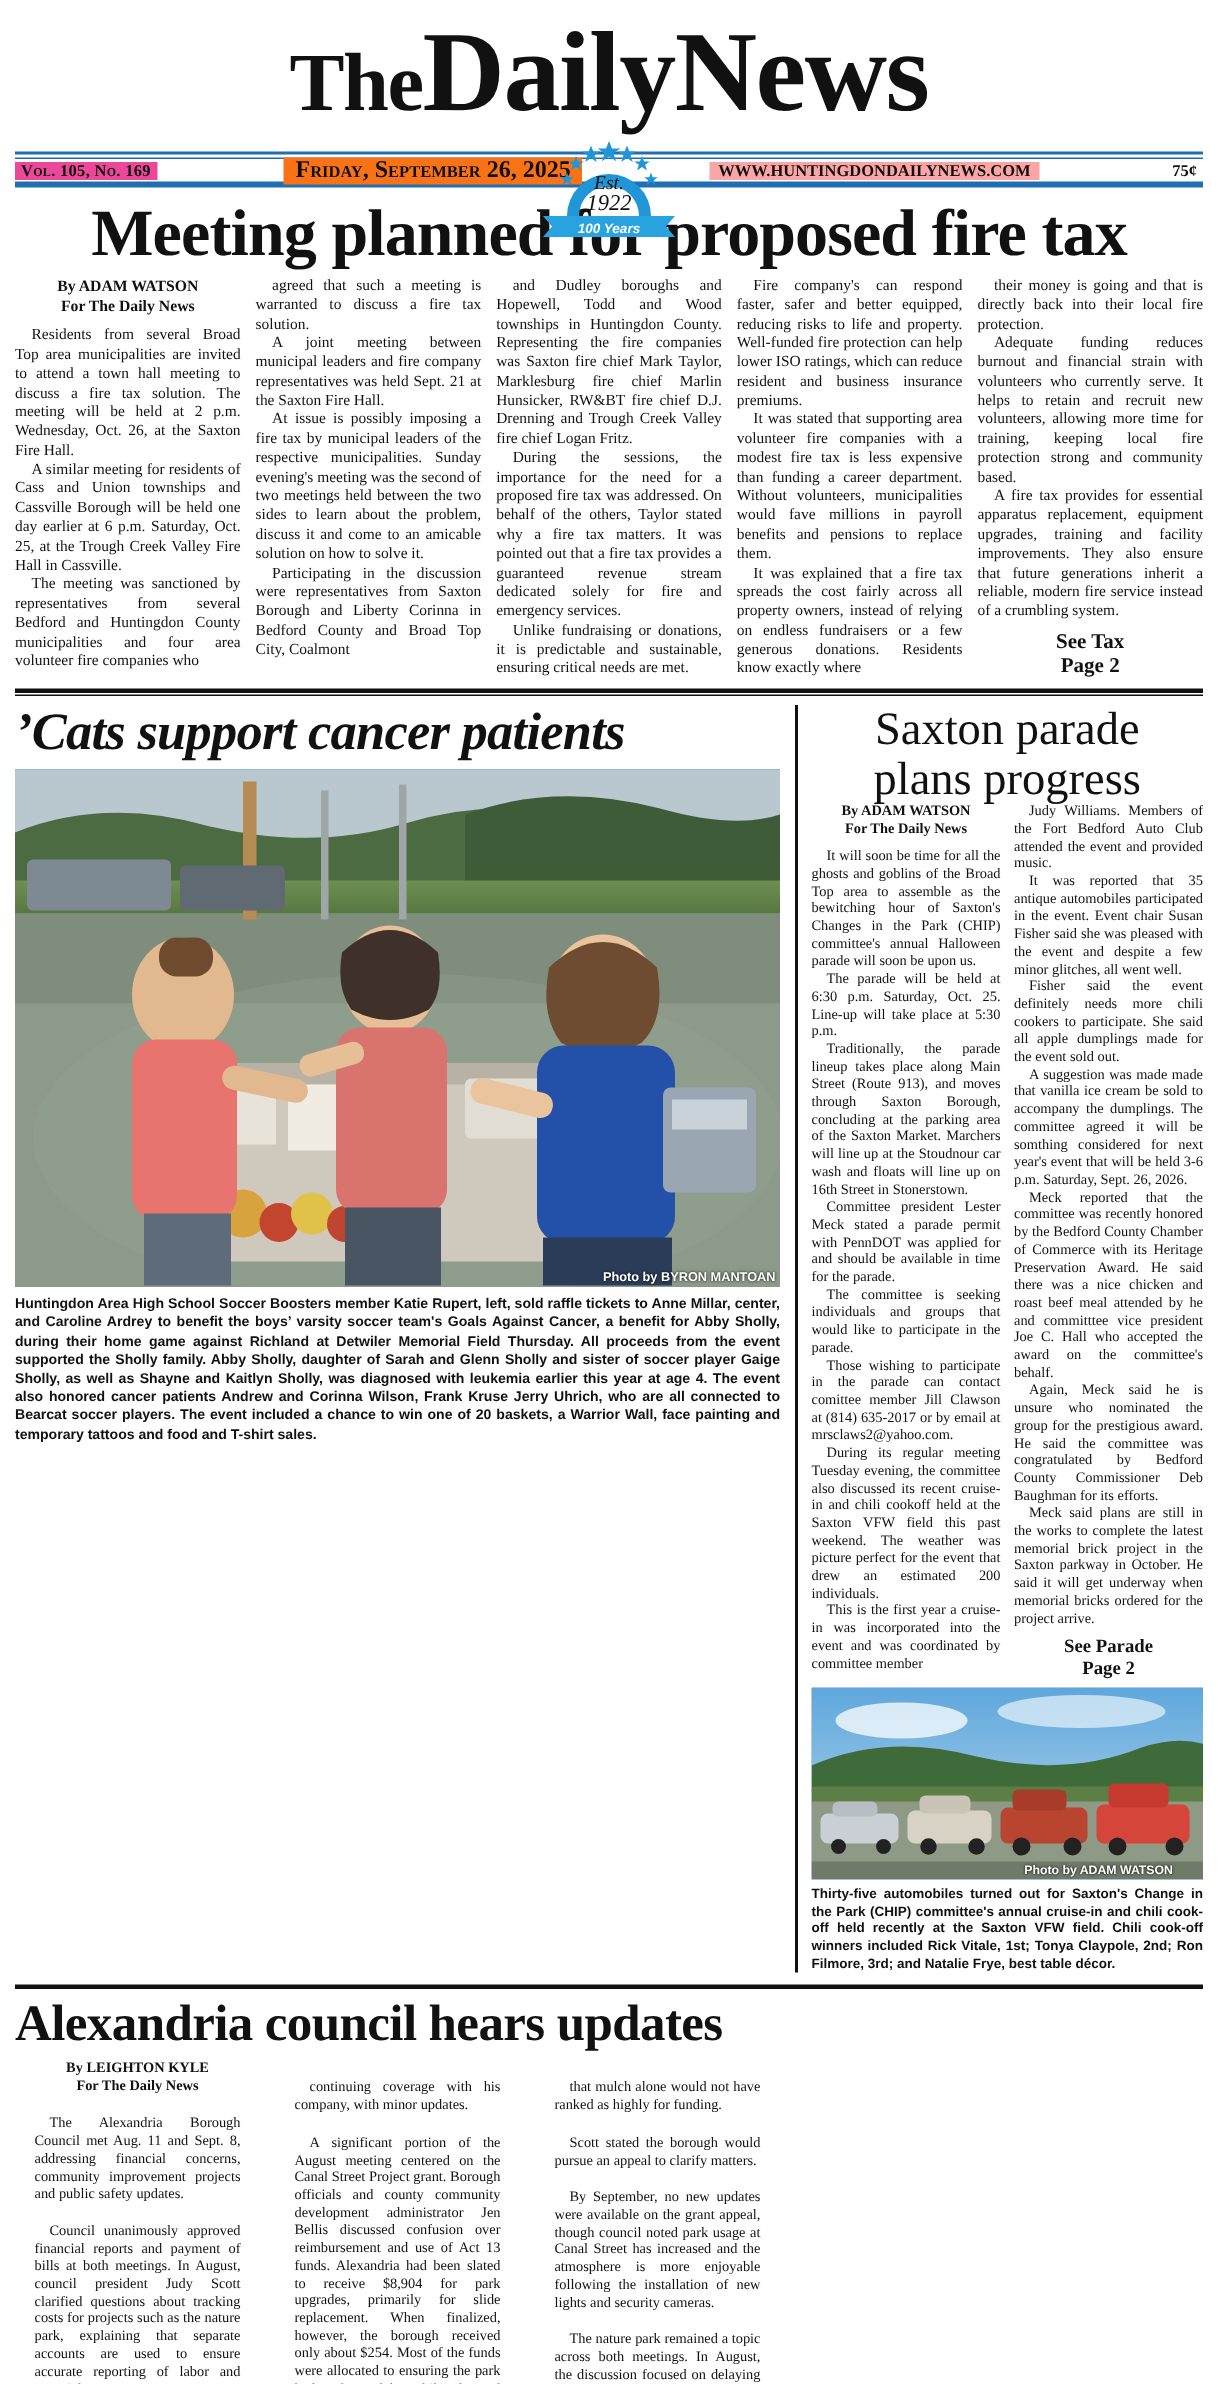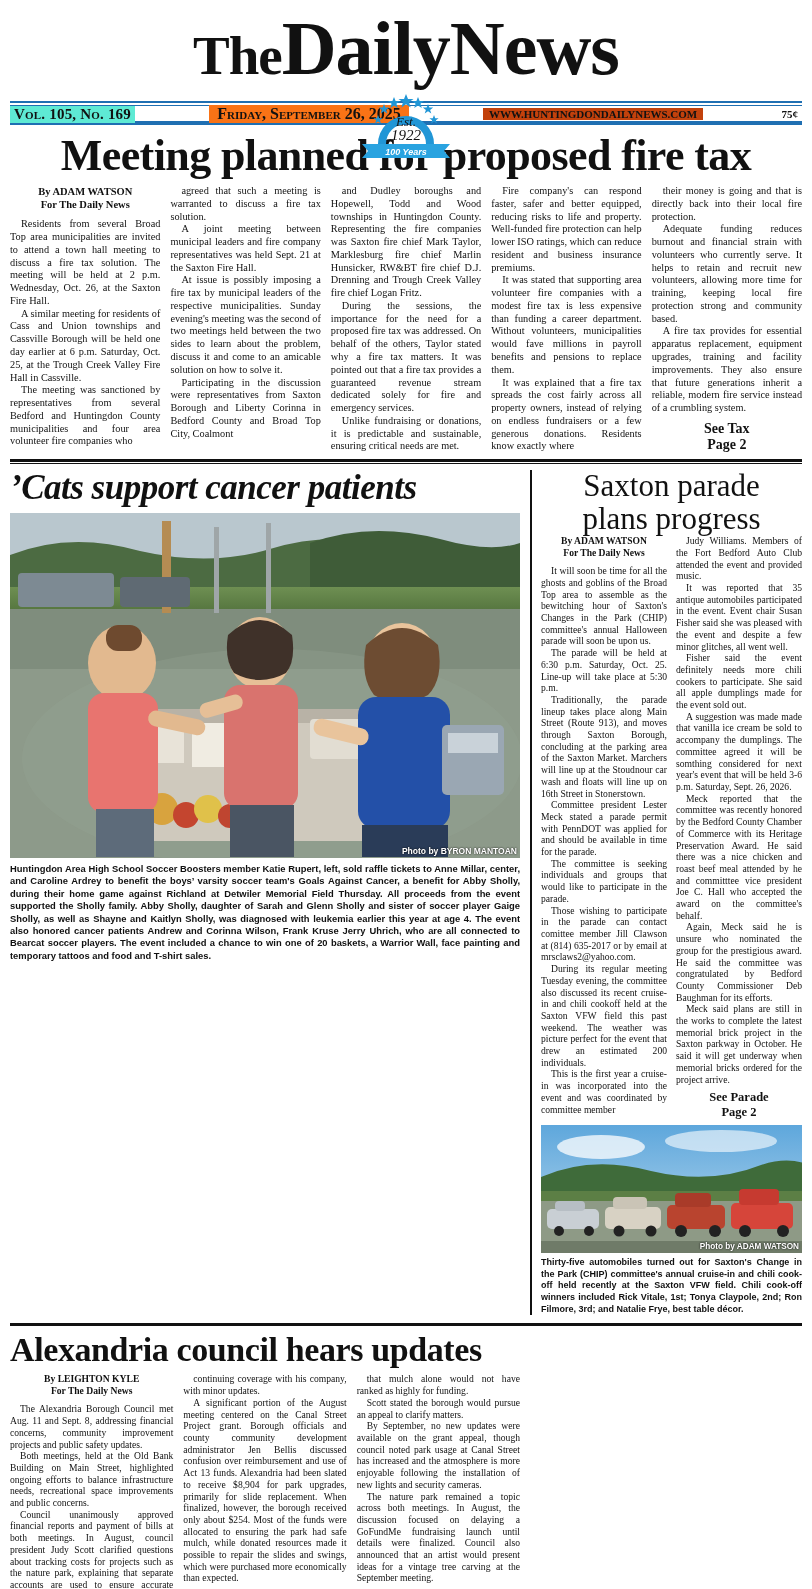--- a/index.html
+++ b/index.html
@@ -34,23 +34,23 @@
   .datebar-wrap { position: relative; margin-top: 12px; height: 34px; }
   .datebar-rules { position: absolute; left: 10px; right: 10px; top: 5px; }
   .rule-a { height: 2px; background: #1f6fb2; }
   .rule-b { height: 1px; background: #1f6fb2; margin-top: 2px; }
   .rule-c { height: 4px; background: #1f6fb2; margin-top: 15px; }
   .datebar {
     position: absolute; left: 10px; right: 10px; top: 9px;
     display: flex; align-items: center; justify-content: space-between;
     font-family: "Liberation Serif", serif; font-weight: bold;
   }
-  .datebar .vol { font-size: 15px; letter-spacing: .2px; background:#5eead4; padding: 0 4px;}
+  .datebar .vol { font-size: 11px; letter-spacing: .2px; background:#ec4899; padding: 0 4px;}
   .datebar .date { font-size: 16px; background:#f97316; padding: 0 8px; }
-  .datebar .site { font-size: 11px; background:#c2410c; padding: 0 6px; }
+  .datebar .site { font-size: 11px; background:#fca5a5; padding: 0 6px; }
   .datebar .price { font-size: 11px; background:#fff; padding: 0 4px;}
   .sc { font-variant: small-caps; }
 
   
   .a1 { padding: 4px 10px 0; }
   .a1 h1 {
     font-size: 44px; font-weight: bold; line-height: 1.02;
     letter-spacing: -0.6px; text-align: center; white-space: nowrap;
     margin-bottom: 6px;
   }
@@ -94,39 +94,39 @@
     text-align: center; margin-bottom: 0;
   }
   .cols2 { display: flex; gap: 9px; }
   .body-s { font-size: 9.6px; line-height: 1.22; text-align: justify; }
   .body-s p { text-indent: 10px; margin: 0; }
   .byline-s { text-align: center; font-weight: bold; font-size: 9.6px; line-height: 1.25; margin-bottom: 6px; }
   .jump-s { text-align: center; font-weight: bold; font-size: 12.5px; line-height: 1.15; margin-top: 5px; }
 
   .photo2 { width: 100%; height: 128px; margin-top: 6px; position: relative; overflow: hidden; background:#7fa0c8; }
   .photo2 .credit {
-    position: absolute; right: 3px; bottom: 2px; color: #fff;
+    position: absolute; right: 20px; bottom: 2px; color: #fff;
     font-family: "Liberation Sans", sans-serif; font-weight: bold; font-size: 8.2px;
     text-shadow: 0 0 2px #000;
   }
   .caption2 {
     font-family: "Liberation Sans", sans-serif;
     font-size: 9px; font-weight: bold; line-height: 1.3;
     text-align: justify; margin-top: 4px;
   }
 
   
   .a4 { padding: 6px 10px 0; width: 530px; }
   .a4 h1 {
     font-size: 34px; font-weight: bold; line-height: 1.03;
     letter-spacing: -0.4px; white-space: nowrap; margin-bottom: 6px;
   }
   .cols3 { display: flex; gap: 10px; }
   .body-m { font-size: 9.6px; line-height: 1.22; text-align: justify; }
-  .body-m p { text-indent: 10px; margin: 0; }
+  .body-m p { text-indent: 10px; margin: 13px; }
 </style>
 </head>
 <body>
 
 <div class="page">
 
   <div class="masthead">
     <div class="masthead-title"><span class="small">The</span><span>Daily</span><span>News</span></div>
   </div>
 
@@ -376,21 +376,20 @@
   <div class="a4">
     <h1>Alexandria council hears updates</h1>
     <div class="cols3">
       <div class="col">
         <div class="byline-s">
           <div>By LEIGHTON KYLE</div>
           <div>For The Daily News</div>
         </div>
         <div class="body-m">
           <p>The Alexandria Borough Council met Aug. 11 and Sept. 8, addressing financial concerns, community improvement projects and public safety updates.</p>
-          <p>Both meetings, held at the Old Bank Building on Main Street, highlighted ongoing efforts to balance infrastructure needs, recreational space improvements and public concerns.</p>
           <p>Council unanimously approved financial reports and payment of bills at both meetings. In August, council president Judy Scott clarified questions about tracking costs for projects such as the nature park, explaining that separate accounts are used to ensure accurate reporting of labor and materials.</p>
 
         </div>
       </div>
       <div class="col">
         <div class="body-m">
           <p>continuing coverage with his company, with minor updates.</p>
           <p>A significant portion of the August meeting centered on the Canal Street Project grant. Borough officials and county community development administrator Jen Bellis discussed confusion over reimbursement and use of Act 13 funds. Alexandria had been slated to receive $8,904 for park upgrades, primarily for slide replacement. When finalized, however, the borough received only about $254. Most of the funds were allocated to ensuring the park had safe mulch, while donated resources made it possible to repair the slides and swings, which were purchased more economically than expected.</p>
 
         </div>

